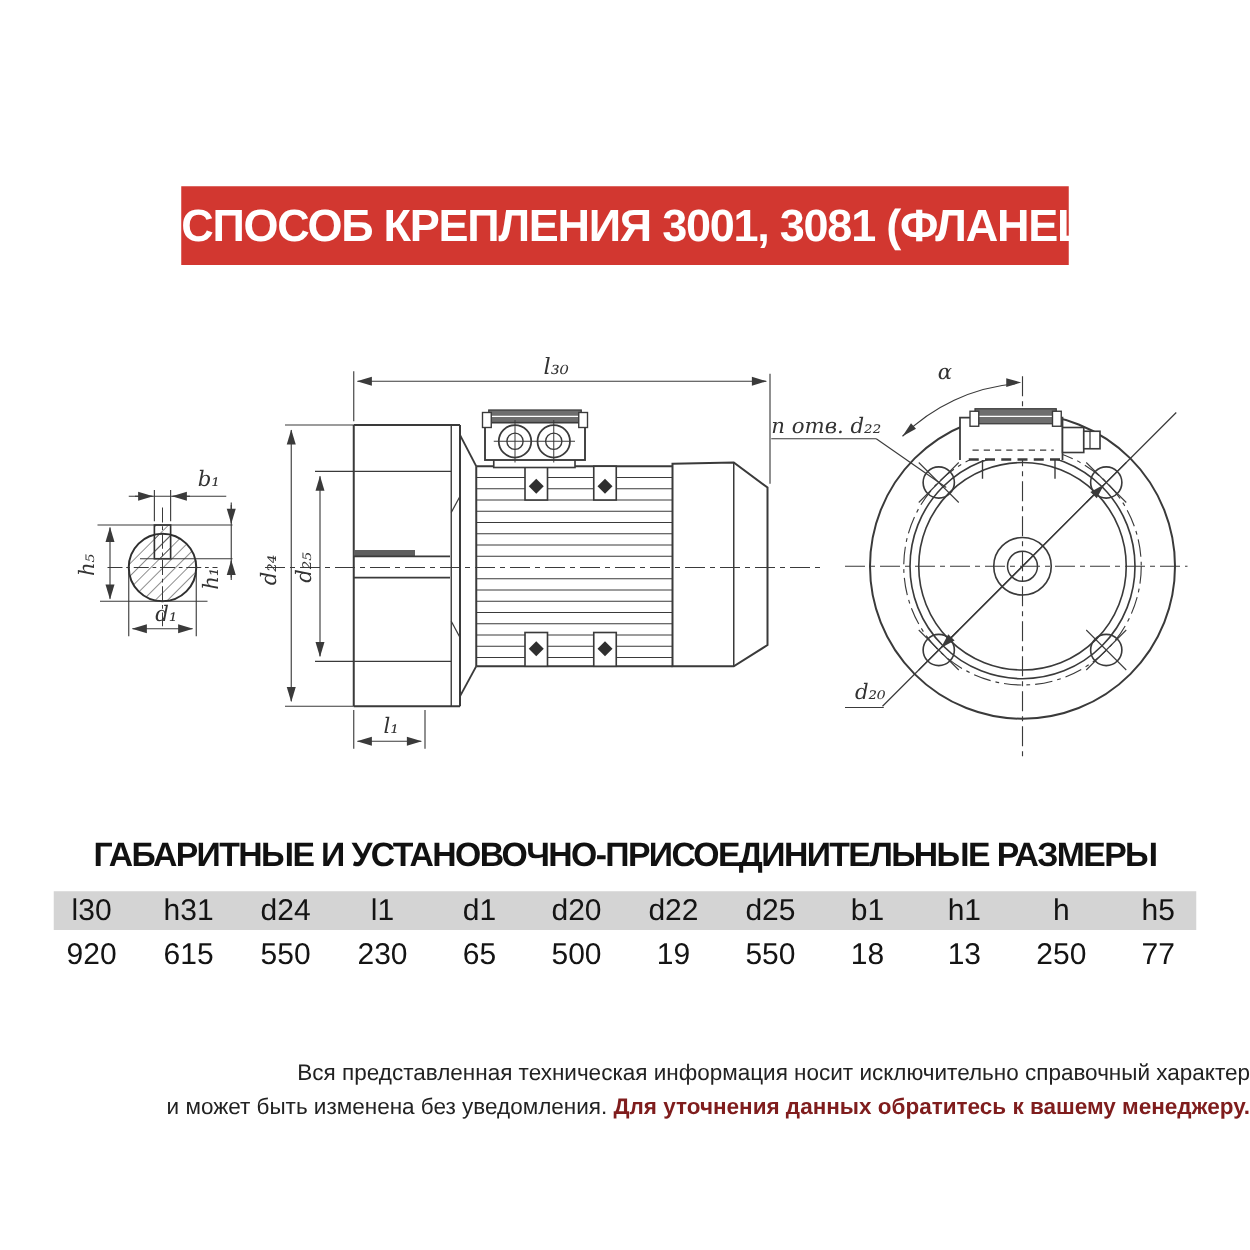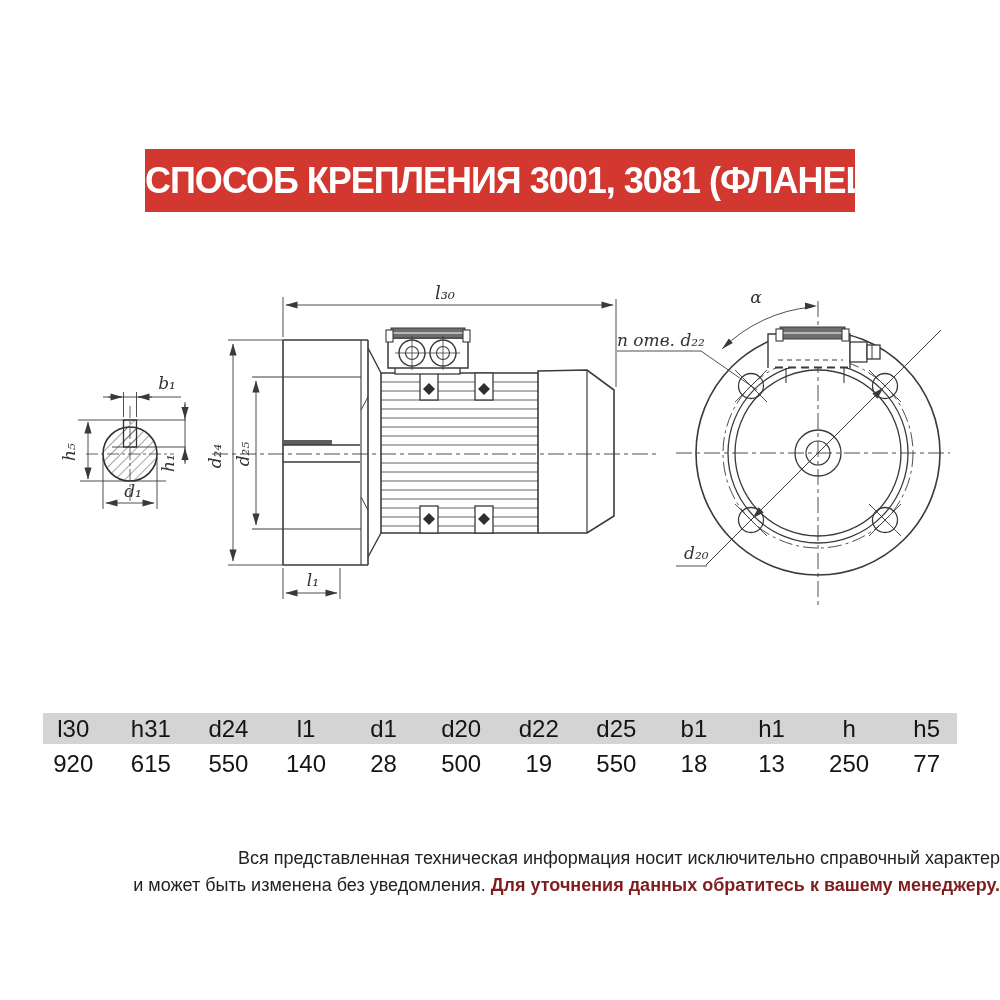--- a/index.html
+++ b/index.html
@@ -219,42 +219,43 @@
       <line x1="617" y1="351" x2="701" y2="351" stroke-width="0.9"></line>
       <line x1="701" y1="351" x2="757" y2="390" stroke-width="0.9"></line>
 
       <line x1="676" y1="566" x2="707" y2="566" stroke-width="0.9"></line>
     </g>
     <text x="756" y="303" font-size="17" text-anchor="middle">α</text>
     <text x="617" y="346" font-size="17" text-anchor="start">n отв. d₂₂</text>
     <text x="684" y="559" font-size="17" text-anchor="start">d₂₀</text>
   </svg>
 
+  <div class="section-title">ГАБАРИТНЫЕ И УСТАНОВОЧНО-ПРИСОЕДИНИТЕЛЬНЫЕ РАЗМЕРЫ</div>
 
   <div class="dims-table">
     <div class="t-row hdr">
       <div class="t-cell">l30</div>
       <div class="t-cell">h31</div>
       <div class="t-cell">d24</div>
       <div class="t-cell">l1</div>
       <div class="t-cell">d1</div>
       <div class="t-cell">d20</div>
       <div class="t-cell">d22</div>
       <div class="t-cell">d25</div>
       <div class="t-cell">b1</div>
       <div class="t-cell">h1</div>
       <div class="t-cell">h</div>
       <div class="t-cell">h5</div>
     </div>
     <div class="t-row vals">
       <div class="t-cell">920</div>
       <div class="t-cell">615</div>
       <div class="t-cell">550</div>
-      <div class="t-cell">140</div>
-      <div class="t-cell">28</div>
+      <div class="t-cell">230</div>
+      <div class="t-cell">65</div>
       <div class="t-cell">500</div>
       <div class="t-cell">19</div>
       <div class="t-cell">550</div>
       <div class="t-cell">18</div>
       <div class="t-cell">13</div>
       <div class="t-cell">250</div>
       <div class="t-cell">77</div>
     </div>
   </div>
 

